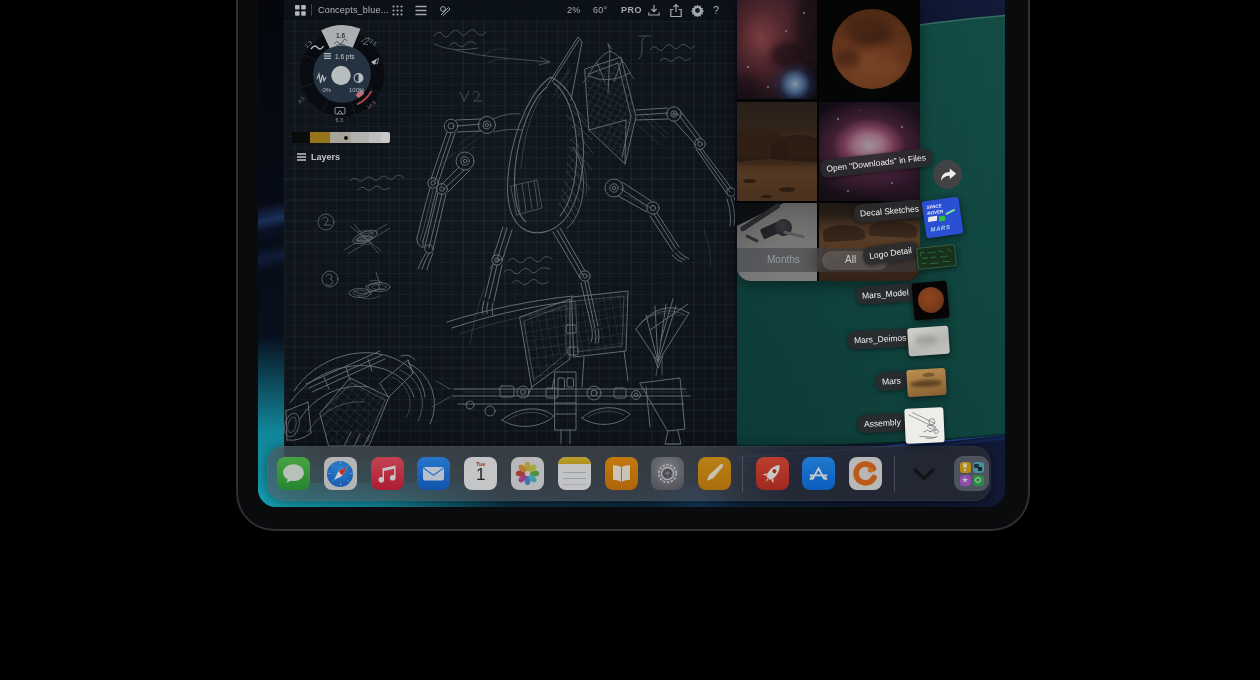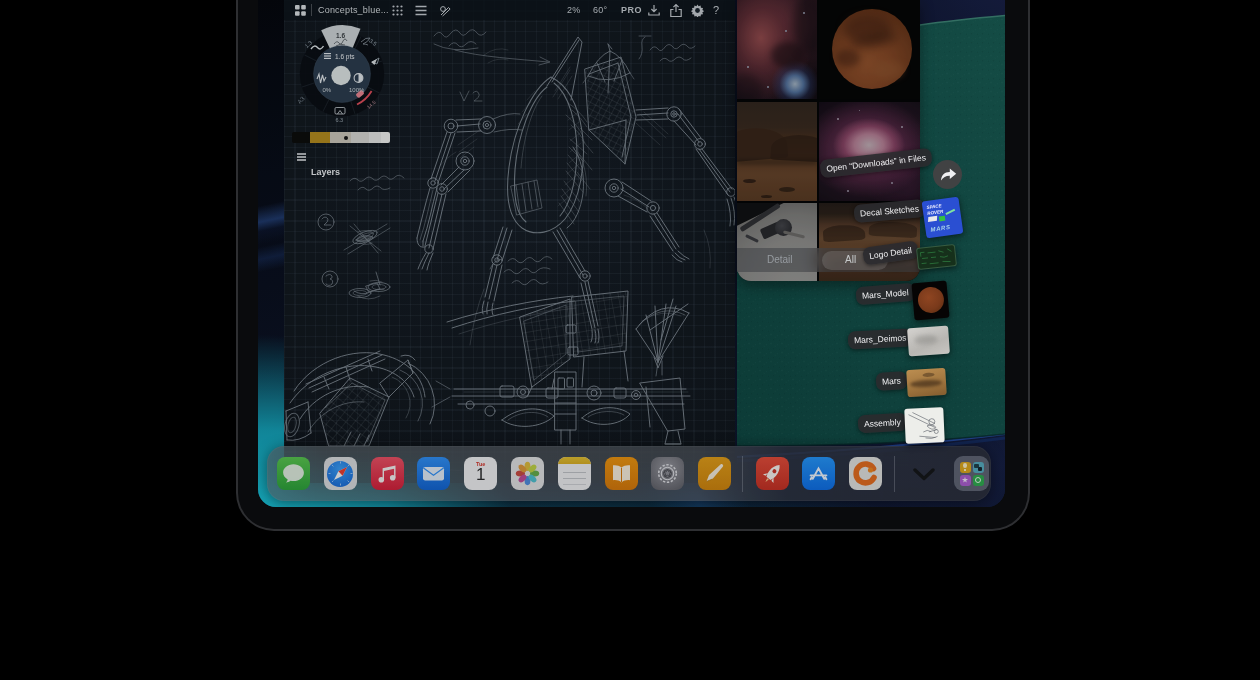--- a/index.html
+++ b/index.html
@@ -442,21 +442,21 @@
         <div style="width:18px;background:#d5d4d0"></div>
         <div style="width:12px;background:#e3e3e1"></div>
         <div style="width:9px;background:#efefed"></div>
       </div>
       <div id="layers">
         <svg class="abs" style="left:0;top:1px" width="9" height="8" viewBox="0 0 9 8">
           <g stroke="#e6e9ec" stroke-width="1.3">
               <path d="M0 1 h9 M0 4 h9 M0 7 h9"></path>
             </g>
         </svg>
-        <div style="position:absolute;left:14px;top:15px;">Layers</div>
+        <div style="position:absolute;left:14px;top:0;">Layers</div>
       </div>
     </div>
 
     <div id="photos">
 
       <div class="tile" style="left:0;top:0;width:79.5px;height:99px;background:
         radial-gradient(circle 24px at 58px 84px, rgba(215,235,255,1) 0%, rgba(120,170,235,0.85) 35%, rgba(65,95,175,0.35) 65%, transparent 100%),
         radial-gradient(ellipse 52px 66px at 24px 38px, rgba(200,98,100,0.95) 0%, rgba(145,64,74,0.7) 45%, transparent 100%),
         radial-gradient(ellipse 74px 58px at 52px 20px, rgba(142,70,86,0.6) 0%, transparent 100%),
         radial-gradient(ellipse 50px 40px at 10px 85px, rgba(110,60,85,0.4) 0%, transparent 100%),
@@ -519,21 +519,21 @@
         <div style="position:absolute;left:50px;top:19px;width:48px;height:15px;background:rgba(46,29,18,0.5);border-radius:50% 40% 15% 15%;transform:rotate(3deg)"></div>
         <div style="position:absolute;left:0px;top:42px;width:101px;height:6px;background:rgba(140,95,56,0.5);filter:blur(2px)"></div>
         <div style="position:absolute;left:14px;top:56px;width:30px;height:8px;background:rgba(44,28,16,0.5);border-radius:50%;filter:blur(1px)"></div>
         <div style="position:absolute;left:60px;top:60px;width:34px;height:9px;background:rgba(48,30,17,0.45);border-radius:50%;filter:blur(1px)"></div>
       </div>
 
       <div style="position:absolute;left:0;top:0;width:183px;height:281px;background:rgba(6,6,10,0.26);"></div>
 
       <div style="position:absolute;left:0;top:248px;width:183px;height:24px;background:rgba(72,74,80,0.55);backdrop-filter:blur(8px);"></div>
       <div style="position:absolute;left:85px;top:250.5px;width:66px;height:19px;border-radius:11px;background:rgba(255,255,255,0.17);"></div>
-      <div style="position:absolute;left:30px;top:254px;font-size:10px;color:#b4b8be;">Detail</div>
+      <div style="position:absolute;left:30px;top:254px;font-size:10px;color:#b4b8be;">Months</div>
       <div style="position:absolute;left:108px;top:254px;font-size:10px;color:#eceef0;">All</div>
     </div>
 
     <div id="dock"></div>
     <div id="dockicons">
 
       <div class="icon" style="left:19px;background:linear-gradient(180deg,#57c24d,#2c9f39);">
         <svg width="33" height="33" viewBox="0 0 33 33">
             <path d="M16.5 7.2 c-5.8 0 -10.4 3.7 -10.4 8.3 c0 2.9 1.8 5.4 4.6 6.9 c-0.2 1.1 -0.9 2.4 -2 3.2 c1.9 -0.1 3.6 -0.9 4.8 -1.8 c1 0.2 2 0.3 3 0.3 c5.8 0 10.4 -3.7 10.4 -8.4 c0 -4.7 -4.6 -8.5 -10.4 -8.5 z" fill="#e8ece7" opacity="0.92"></path>
           </svg>

